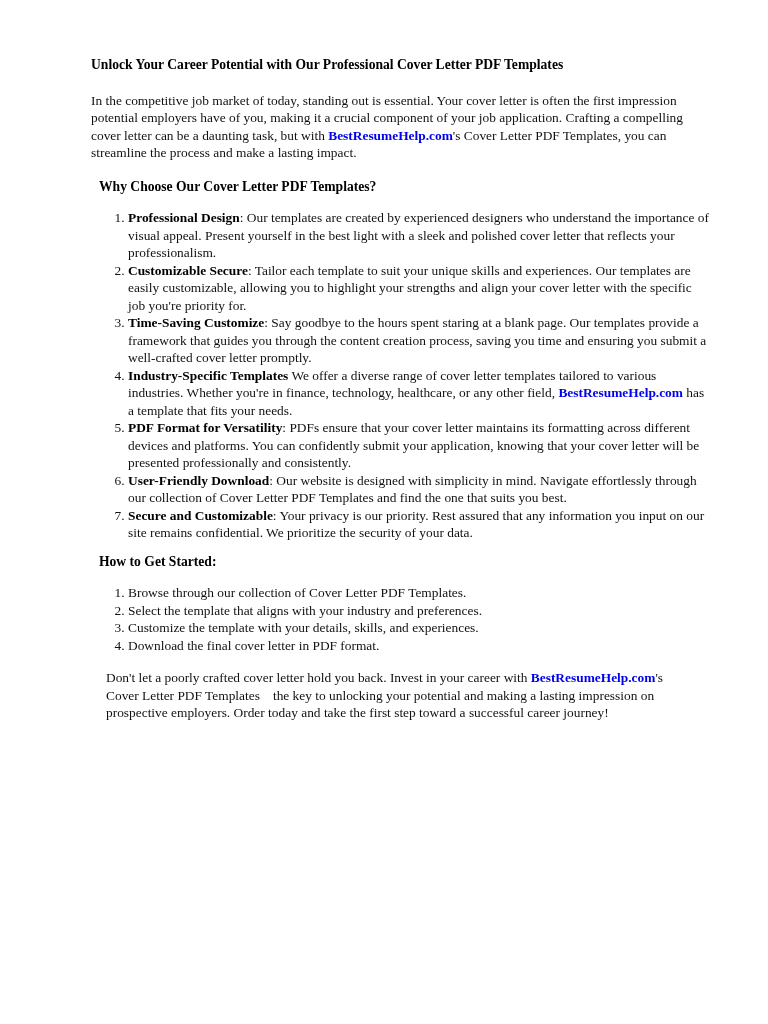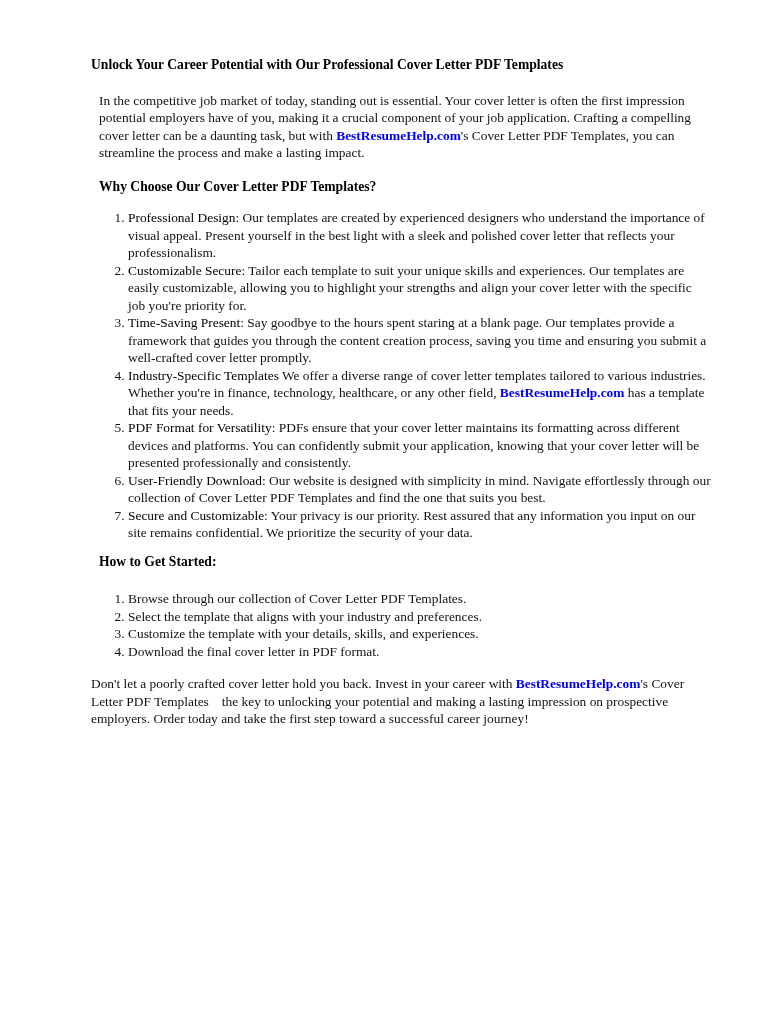--- a/index.html
+++ b/index.html
@@ -12,26 +12,26 @@
     padding: 56px 57px 0 91px;
     font-family: "Liberation Serif", "DejaVu Serif", serif;
     font-size: 13.4px;
     line-height: 17.5px;
     color: #111111;
     overflow: hidden;
   }
   h1, h2 { font-size: 13.6px; line-height: 17.5px; font-weight: bold; color: #000000; }
   h1 { margin: 0 0 18px 0; }
   h2 { margin: 8px; }
-  p { margin: 0; }
-  .intro { margin: 0 0 16px 8px; }
+  p { margin: 15px; }
+  .intro { margin: 0 0 16px 0; }
   ol { margin: 14px 0 11px 0; padding: 0 0 0 37px; }
-  ol.how-list { margin: 20px 0 15px 0; }
+  ol.how-list { margin: 14px 0 15px 0; }
   li { margin: 0; padding: 0; }
-  .label { font-weight: normal; color: #000000; text-align: center; }
+  .label { font-weight: bold; color: #000000; text-align: center; }
   a.doc-link {
     color: #0000EE;
     font-weight: bold;
     text-decoration: none;
     cursor: pointer;
   }
   .dash-gap { display: inline-block; width: 13px; }
 </style>
 </head>
 <body>
@@ -40,21 +40,21 @@
 
   <h1>Unlock Your Career Potential with Our Professional Cover Letter PDF Templates</h1>
 
   <p class="intro"><span>In the competitive job market of today, standing out is essential. Your cover letter is often the first impression potential employers have of you, making it a crucial component of your job application. Crafting a compelling cover letter can be a daunting task, but with </span><a class="doc-link">BestResumeHelp.com</a><span>'s Cover Letter PDF Templates, you can streamline the process and make a lasting impact.</span></p>
 
   <h2>Why Choose Our Cover Letter PDF Templates?</h2>
 
   <ol class="why-list">
     <li><span class="label">Professional Design</span><span>: Our templates are created by experienced designers who understand the importance of visual appeal. Present yourself in the best light with a sleek and polished cover letter that reflects your professionalism.</span></li>
     <li><span class="label">Customizable Secure</span><span>: Tailor each template to suit your unique skills and experiences. Our templates are easily customizable, allowing you to highlight your strengths and align your cover letter with the specific job you're priority for.</span></li>
-    <li><span class="label">Time-Saving Present</span><span>: Say goodbye to the hours spent staring at a blank page. Our templates provide a framework that guides you through the content creation process, saving you time and ensuring you submit a well-crafted cover letter promptly.</span></li>
+    <li><span class="label">Time-Saving Customize</span><span>: Say goodbye to the hours spent staring at a blank page. Our templates provide a framework that guides you through the content creation process, saving you time and ensuring you submit a well-crafted cover letter promptly.</span></li>
     <li><span class="label">Industry-Specific Templates</span><span> We offer a diverse range of cover letter templates tailored to various industries. Whether you're in finance, technology, healthcare, or any other field, </span><a class="doc-link">BestResumeHelp.com</a><span> has a template that fits your needs.</span></li>
     <li><span class="label">PDF Format for Versatility</span><span>: PDFs ensure that your cover letter maintains its formatting across different devices and platforms. You can confidently submit your application, knowing that your cover letter will be presented professionally and consistently.</span></li>
     <li><span class="label">User-Friendly Download</span><span>: Our website is designed with simplicity in mind. Navigate effortlessly through our collection of Cover Letter PDF Templates and find the one that suits you best.</span></li>
     <li><span class="label">Secure and Customizable</span><span>: Your privacy is our priority. Rest assured that any information you input on our site remains confidential. We prioritize the security of your data.</span></li>
   </ol>
 
   <h2>How to Get Started:</h2>
 
   <ol class="how-list">
     <li><span>Browse through our collection of Cover Letter PDF Templates.</span></li>

